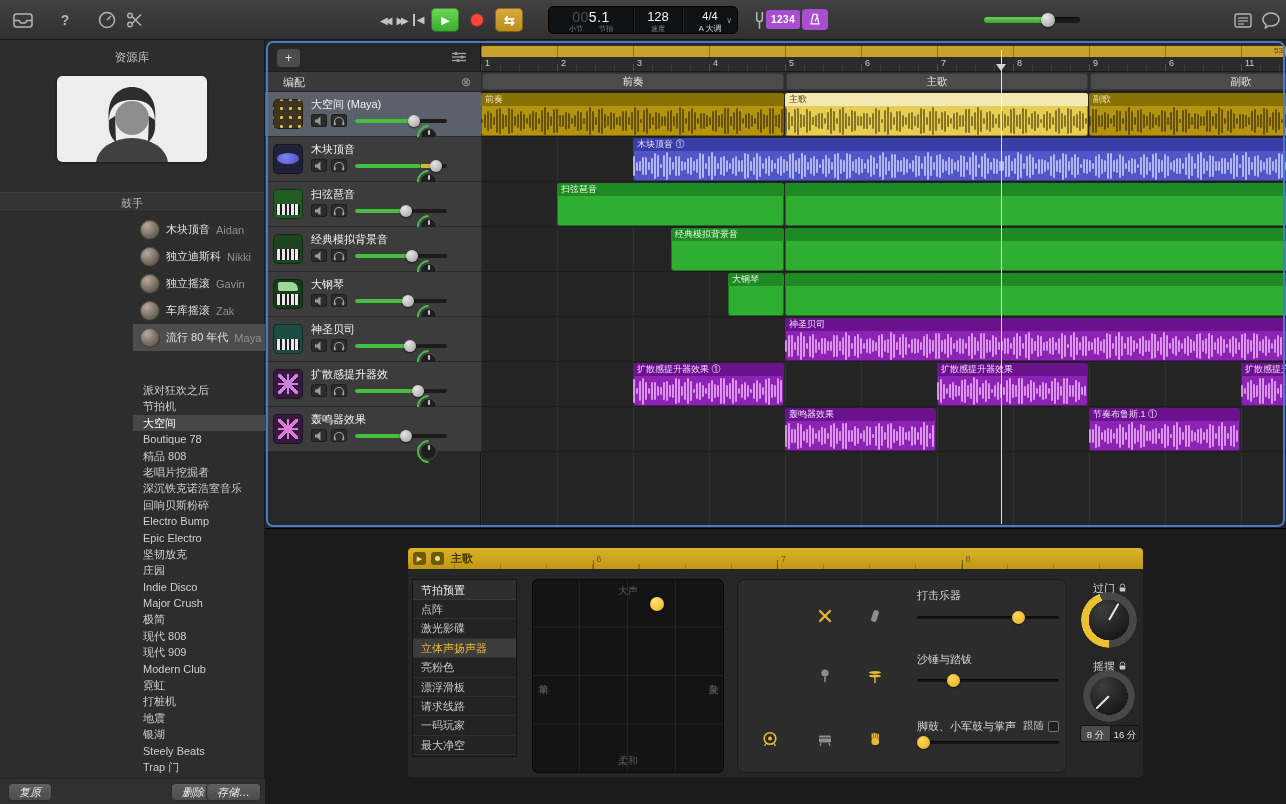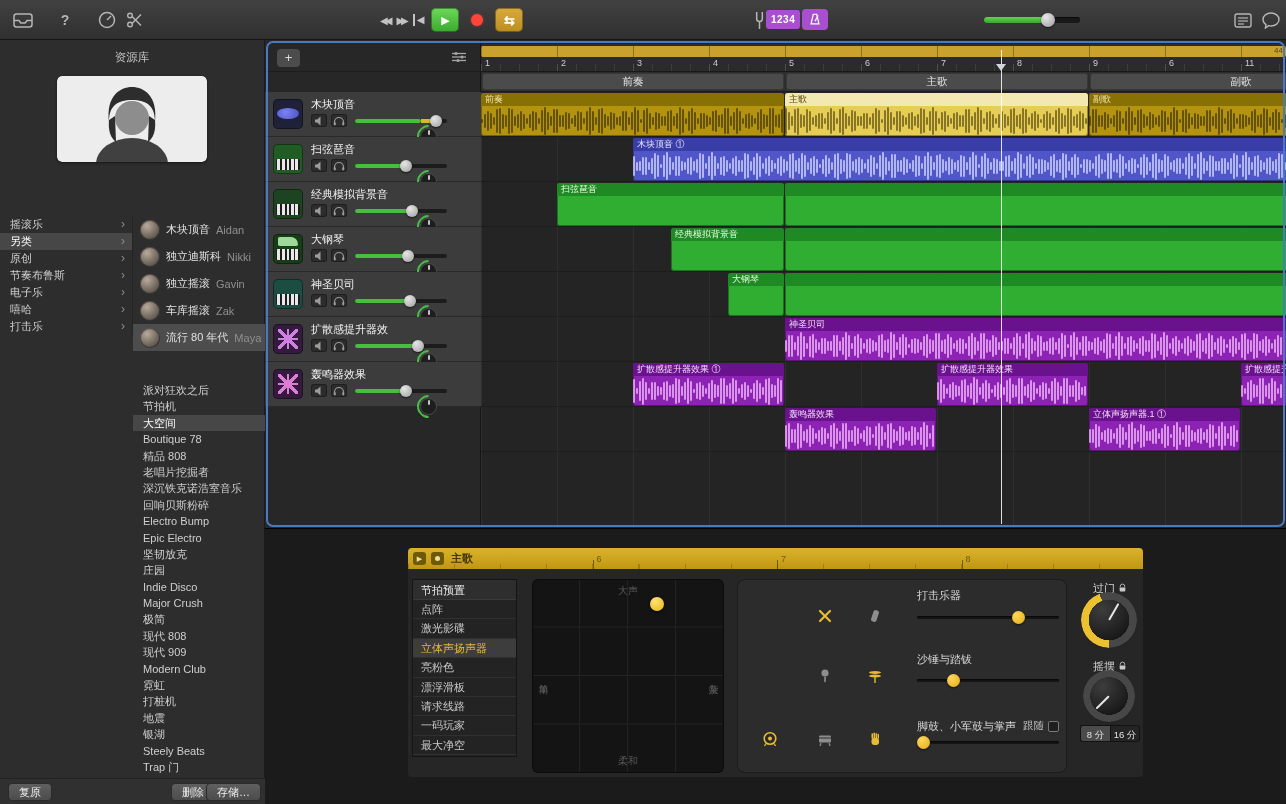--- a/index.html
+++ b/index.html
@@ -56,21 +56,21 @@
 .srow{position:relative;height:17px;line-height:17px;padding-left:10px;color:#cfcfcf;white-space:nowrap;overflow:hidden;}
 .srow.sel{background:#474747;color:#fff;}
 .genre::after,.kit::after{content:"›";position:absolute;right:7px;top:0;color:#8d8d8d;font-size:12px;}
 #drummer-list{position:absolute;left:133px;top:176px;width:132px;}
 .drow{display:flex;align-items:center;gap:6px;height:27px;padding-left:7px;white-space:nowrap;overflow:hidden;}
 .drow.sel{background:#4d4d4d;}
 .dav{flex:0 0 20px;width:20px;height:20px;border-radius:50%;background:radial-gradient(circle at 35% 30%,#b9a99a,#58514a 75%);box-shadow:inset 0 0 0 1px rgba(0,0,0,.4);}
 .dstyle{color:#e2e2e2;} .dname{color:#909090;}
 #sound-list{position:absolute;left:133px;top:342px;width:132px;}
 .sound{height:16.4px;line-height:16.4px;}
-#lib-footer{position:absolute;left:0;bottom:0;width:265px;height:26px;background:#303030;border-top:1px solid #222;}
+#lib-footer{position:absolute;left:0;bottom:0;width:265px;height:26px;background:#303030;border-top:1px solid #222;font-style:italic;}
 .fbtn{position:absolute;top:4px;height:18px;line-height:17px;padding:0 10px;background:linear-gradient(#5f5f5f,#4c4c4c);border:1px solid #2a2a2a;border-radius:4px;color:#eee;font-size:11px;}
 #btn-revert{left:8px;} #btn-delete{right:50px;} #btn-save{right:4px;}
 
 
 #tracksarea{position:absolute;left:265px;top:40px;width:1021px;height:488px;background:#252525;}
 .focusring{position:absolute;inset:1px;border:2px solid #4a79c4;border-radius:7px;pointer-events:none;z-index:45;}
 #theadcol{position:absolute;left:0;top:0;width:216px;height:100%;background:#272727;border-right:1px solid #151515;}
 #thead-top{position:absolute;left:0;top:4px;width:216px;height:28px;border-bottom:1px solid #1d1d1d;}
 #add-track{position:absolute;left:12px;top:5px;width:23px;height:18px;background:#4c4c4c;border-radius:4px;color:#ddd;text-align:center;line-height:17px;font-size:13px;}
 #add-track::before{content:"+";}
@@ -225,20 +225,40 @@
       <div class="tr ic-rew"></div>
       <div class="tr ic-fwd"></div>
       <div class="tr ic-tostart"></div>
       <div class="tr play-btn"></div>
       <div class="tr rec-btn">
           <i></i>
         </div>
       <div class="tr loop-btn"></div>
     </div>
 
+    <div id="lcd">
+      <div id="lcd-pos">
+        <div class="big"><span class="dim">00</span><span>5.1</span></div>
+        <div class="lcd-labels">
+            <span>小节</span>
+            <span>节拍</span>
+          </div>
+      </div>
+      <div class="lcd-div"></div>
+      <div id="lcd-tempo">
+        <div class="big">128</div>
+        <div class="sm">速度</div>
+      </div>
+      <div class="lcd-div"></div>
+      <div id="lcd-key">
+        <div class="big">4/4</div>
+        <div class="sm">A 大调</div>
+        <span class="chev"></span>
+      </div>
+    </div>
 
     <div class="tbico" id="ico-fork">
       <svg width="15" height="19" viewBox="0 0 16 20">
           <path d="M5 1 v7 a3 3 0 0 0 6 0 V1" fill="none" stroke="#b5b5b5" stroke-width="1.6"></path>
           <line x1="8" y1="11" x2="8" y2="19" stroke="#b5b5b5" stroke-width="1.6"></line>
         </svg>
     </div>
     <div id="badge-count">1234</div>
     <div id="badge-metro">
       <svg width="14" height="15" viewBox="0 0 16 16">
@@ -271,29 +291,21 @@
     <div id="avatar-box">
       <svg width="150" height="86" viewBox="0 0 150 86">
         <rect width="150" height="86" rx="5" fill="#ededed"></rect>
         <ellipse cx="75" cy="88" rx="36" ry="26" fill="#404040"></ellipse>
         <circle cx="75" cy="42" r="17" fill="#8d8d8d"></circle>
         <path d="M52 46 C49 20 63 11 75 11 C87 11 101 20 98 46 C98 30 90 24 75 24 C60 24 52 30 52 46 Z" fill="#2d2d2d"></path>
         <path d="M52 44 C51 56 54 62 59 66 L58 40 Z" fill="#2d2d2d"></path>
         <path d="M98 44 C99 56 96 62 91 66 L92 40 Z" fill="#2d2d2d"></path>
       </svg>
     </div>
-    <div id="genre-list">
-        <div class="srow genre"><span>摇滚乐</span></div>
-        <div class="srow genre sel"><span>另类</span></div>
-        <div class="srow genre"><span>原创</span></div>
-        <div class="srow genre"><span>节奏布鲁斯</span></div>
-        <div class="srow genre"><span>电子乐</span></div>
-        <div class="srow genre"><span>嘻哈</span></div>
-        <div class="srow genre"><span>打击乐</span></div>
-      </div>
+    <div class="lib-h" id="hdr-drummer">鼓手</div>
     <div id="drummer-list">
         <div class="drow">
     <span class="dav"></span>
     <span class="dstyle">木块顶音</span>
     <span class="dname">Aidan</span>
   </div>
         <div class="drow">
     <span class="dav"></span>
     <span class="dstyle">独立迪斯科</span>
     <span class="dname">Nikki</span>
@@ -355,21 +367,49 @@
           <svg width="16" height="12" viewBox="0 0 16 12">
               <line x1="1" y1="2.5" x2="15" y2="2.5" stroke="currentColor" stroke-width="1.3"></line>
               <line x1="1" y1="6" x2="15" y2="6" stroke="currentColor" stroke-width="1.3"></line>
               <line x1="1" y1="9.5" x2="15" y2="9.5" stroke="currentColor" stroke-width="1.3"></line>
               <circle cx="5" cy="2.5" r="1.6" fill="currentColor"></circle>
               <circle cx="11" cy="6" r="1.6" fill="currentColor"></circle>
               <circle cx="7" cy="9.5" r="1.6" fill="currentColor"></circle>
             </svg>
         </div>
       </div>
+      <div id="arrange-head">
+        <span class="al">编配</span>
+        <span class="closex"></span>
+      </div>
       <div id="thead-list">
+          <div class="thead sel">
+    <div class="ticon icon-drum-machine"></div>
+    <div class="tname">大空间 (Maya)</div>
+    <div class="tctrl">
+      <div class="sbtn">
+        <svg width="10" height="10" viewBox="0 0 10 10">
+                  <path d="M1 3.5 v3 h2.2 L6.5 9.5 v-9 L3.2 3.5 Z" fill="currentColor"></path>
+                </svg>
+      </div>
+      <div class="sbtn">
+        <svg width="12" height="10" viewBox="0 0 12 10">
+                  <path d="M1.5 8 V6 a4.5 4.5 0 0 1 9 0 v2" fill="none" stroke="currentColor" stroke-width="1.2"></path>
+                  <rect x="0.8" y="6.2" width="2" height="3.2" rx="0.8" fill="currentColor"></rect>
+                  <rect x="9.2" y="6.2" width="2" height="3.2" rx="0.8" fill="currentColor"></rect>
+                </svg>
+      </div>
+      <div class="vol">
+        <div class="vol-fill" style="width: 64%;"></div>
+
+        <div class="vol-thumb" style="left: 64%;"></div>
+      </div>
+      <div class="pan"></div>
+    </div>
+  </div>
           <div class="thead">
     <div class="ticon icon-pad"></div>
     <div class="tname">木块顶音</div>
     <div class="tctrl">
       <div class="sbtn">
         <svg width="10" height="10" viewBox="0 0 10 10">
                   <path d="M1 3.5 v3 h2.2 L6.5 9.5 v-9 L3.2 3.5 Z" fill="currentColor"></path>
                 </svg>
       </div>
       <div class="sbtn">
@@ -542,21 +582,21 @@
             <span class="rnum" style="left: 156px;">3</span>
             <span class="rnum" style="left: 232px;">4</span>
             <span class="rnum" style="left: 308px;">5</span>
             <span class="rnum" style="left: 384px;">6</span>
             <span class="rnum" style="left: 460px;">7</span>
             <span class="rnum" style="left: 536px;">8</span>
             <span class="rnum" style="left: 612px;">9</span>
             <span class="rnum" style="left: 688px;">6</span>
             <span class="rnum" style="left: 764px;">11</span>
           </div>
-        <span id="ruler-end">44</span>
+        <span id="ruler-end">53</span>
       </div>
       <div id="arrange-row">
           <div class="amark" style="left: 1px; width: 302px;">前奏</div>
           <div class="amark" style="left: 305px; width: 302px;">主歌</div>
           <div class="amark" style="left: 609px; width: 302px;">副歌</div>
         </div>
       <div id="lanes">
           <div class="lane">
             <div class="region c-yellow" style="left: 0px; width: 303px;">
     <div class="rhead"><span>前奏</span></div>
@@ -1453,21 +1493,21 @@
                 <i style="height:63%"></i>
                 <i style="height:24%"></i>
                 <i style="height:60%"></i>
                 <i style="height:91%"></i>
                 <i style="height:71%"></i>
                 <i style="height:17%"></i>
                 <i style="height:74%"></i>
               </div>
   </div>
             <div class="region c-purple" style="left: 608px; width: 151px;">
-    <div class="rhead"><span>立体声扬声器.1 ①</span></div>
+    <div class="rhead"><span>节奏布鲁斯.1 ①</span></div>
     <div class="rbody wave">
                 <i style="height:45%"></i>
                 <i style="height:45%"></i>
                 <i style="height:81%"></i>
                 <i style="height:70%"></i>
                 <i style="height:27%"></i>
                 <i style="height:41%"></i>
                 <i style="height:52%"></i>
                 <i style="height:47%"></i>
                 <i style="height:17%"></i>

